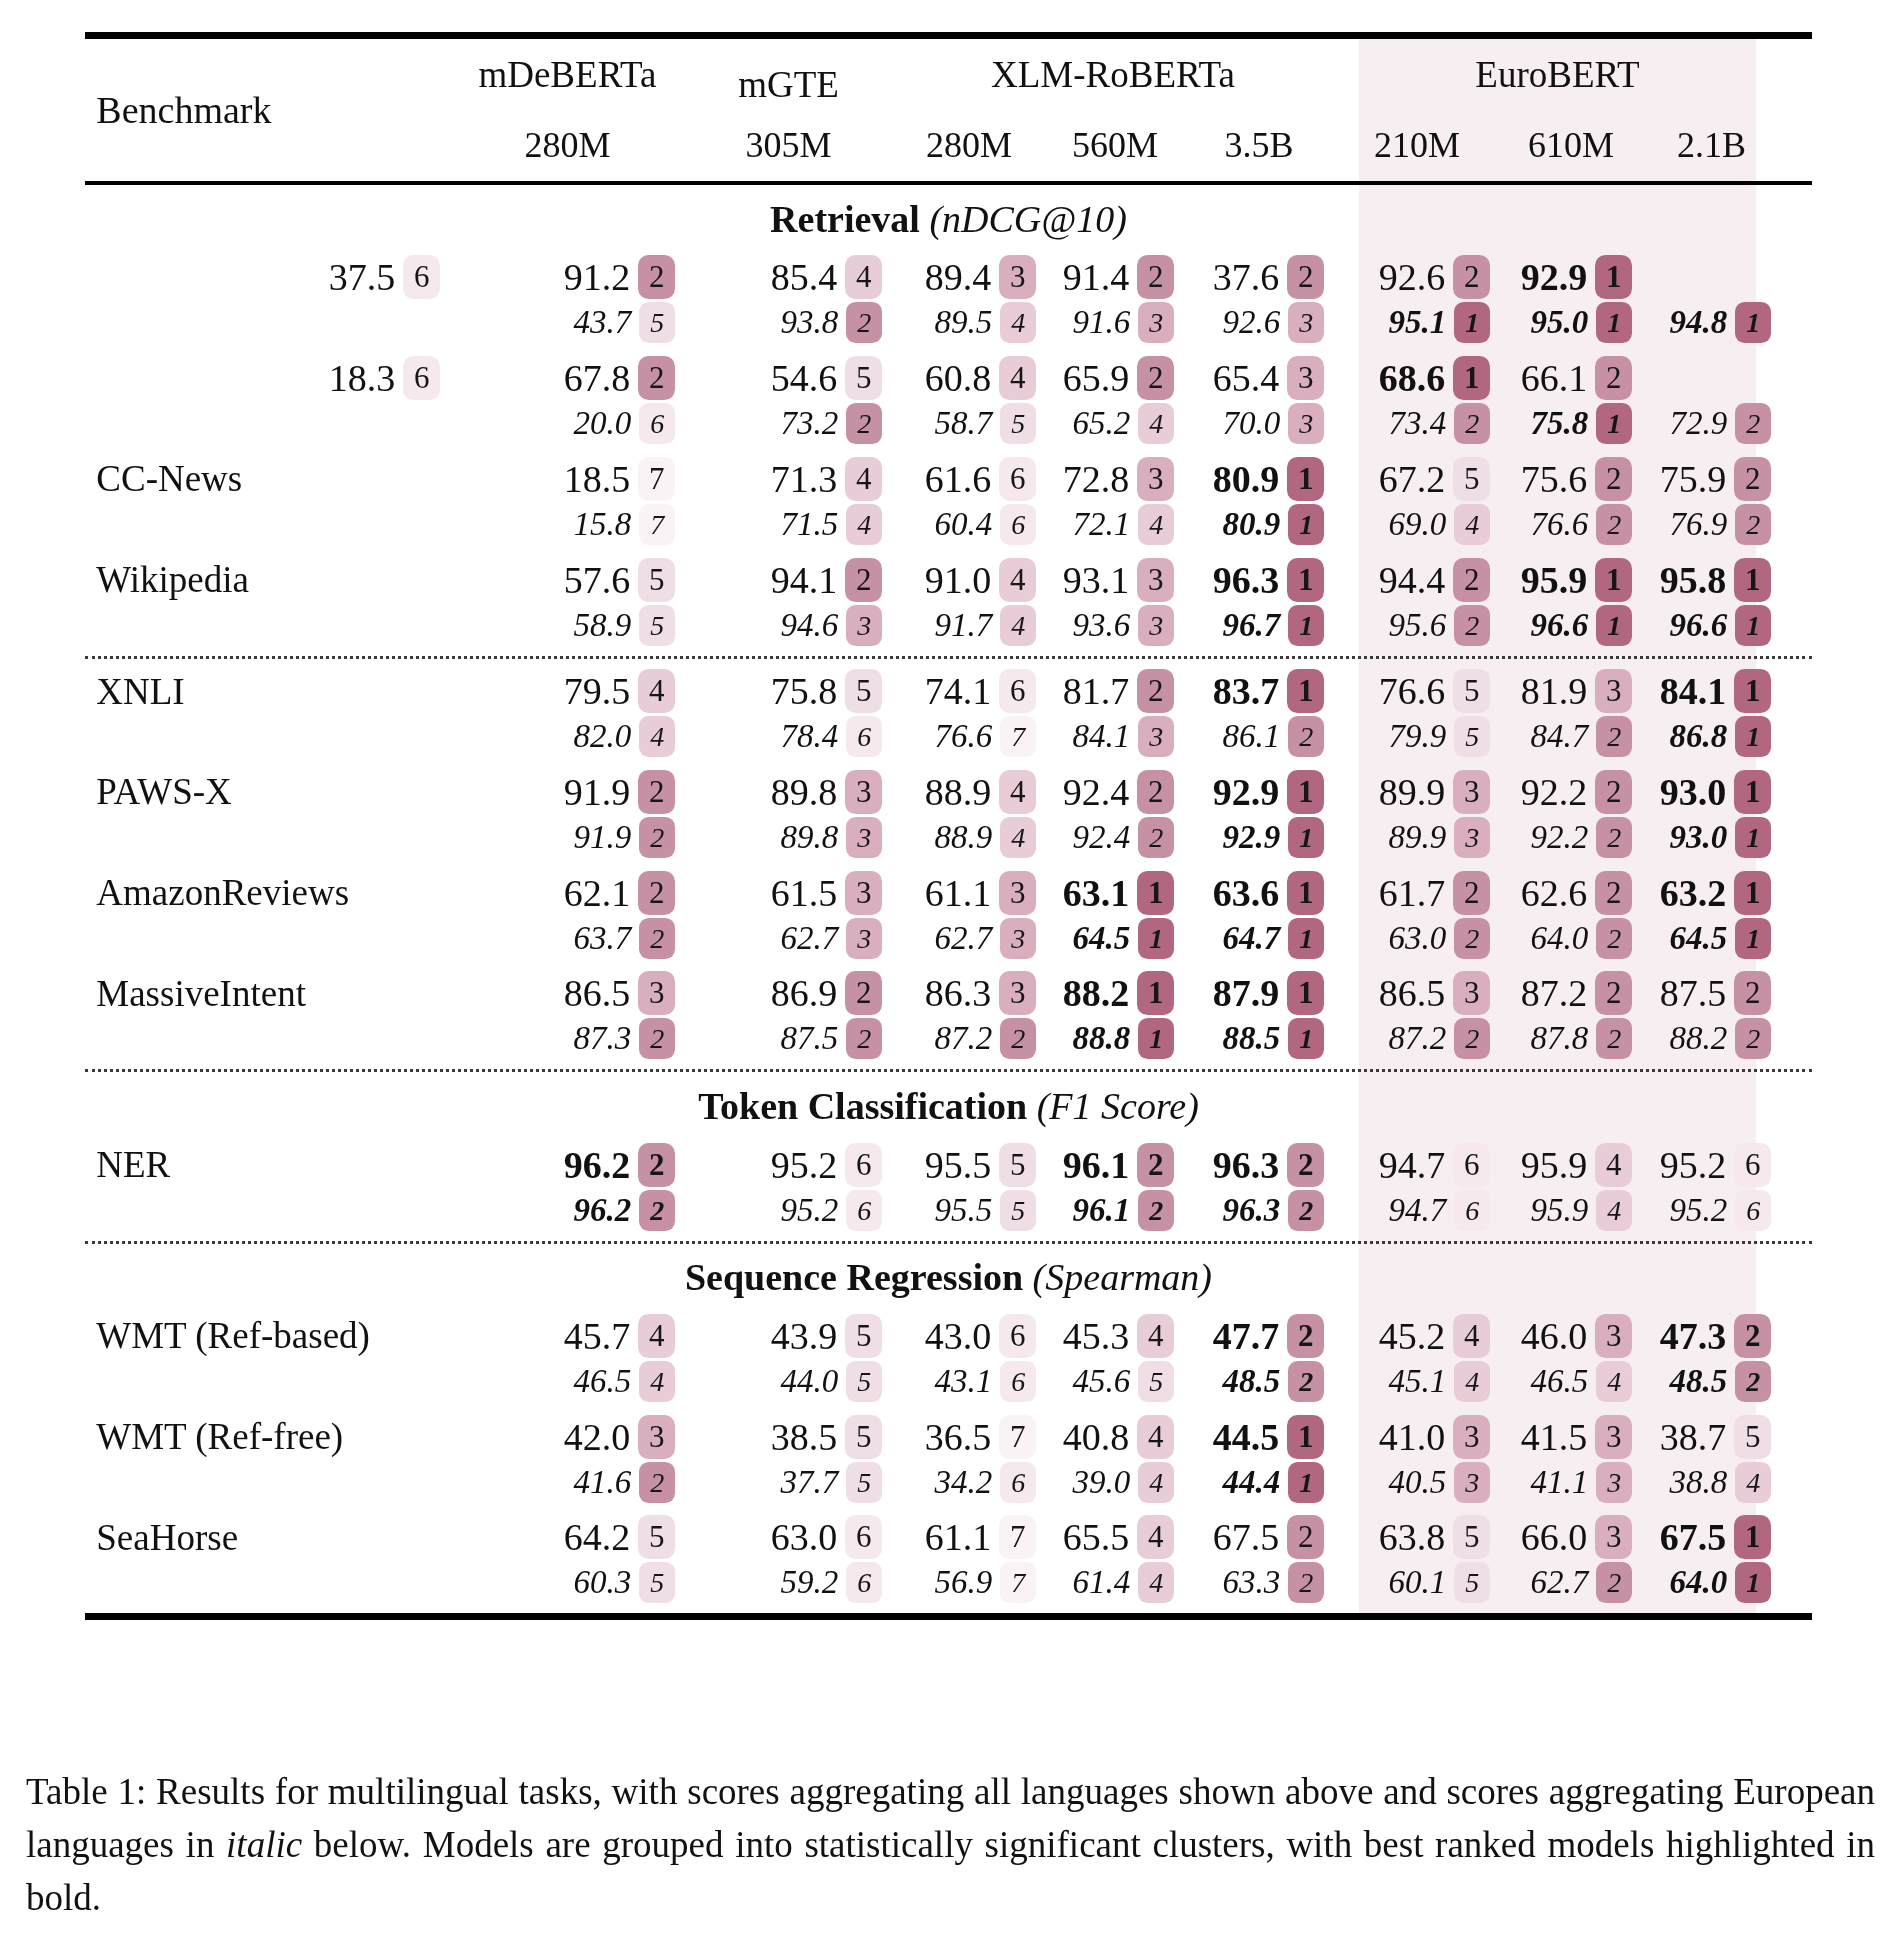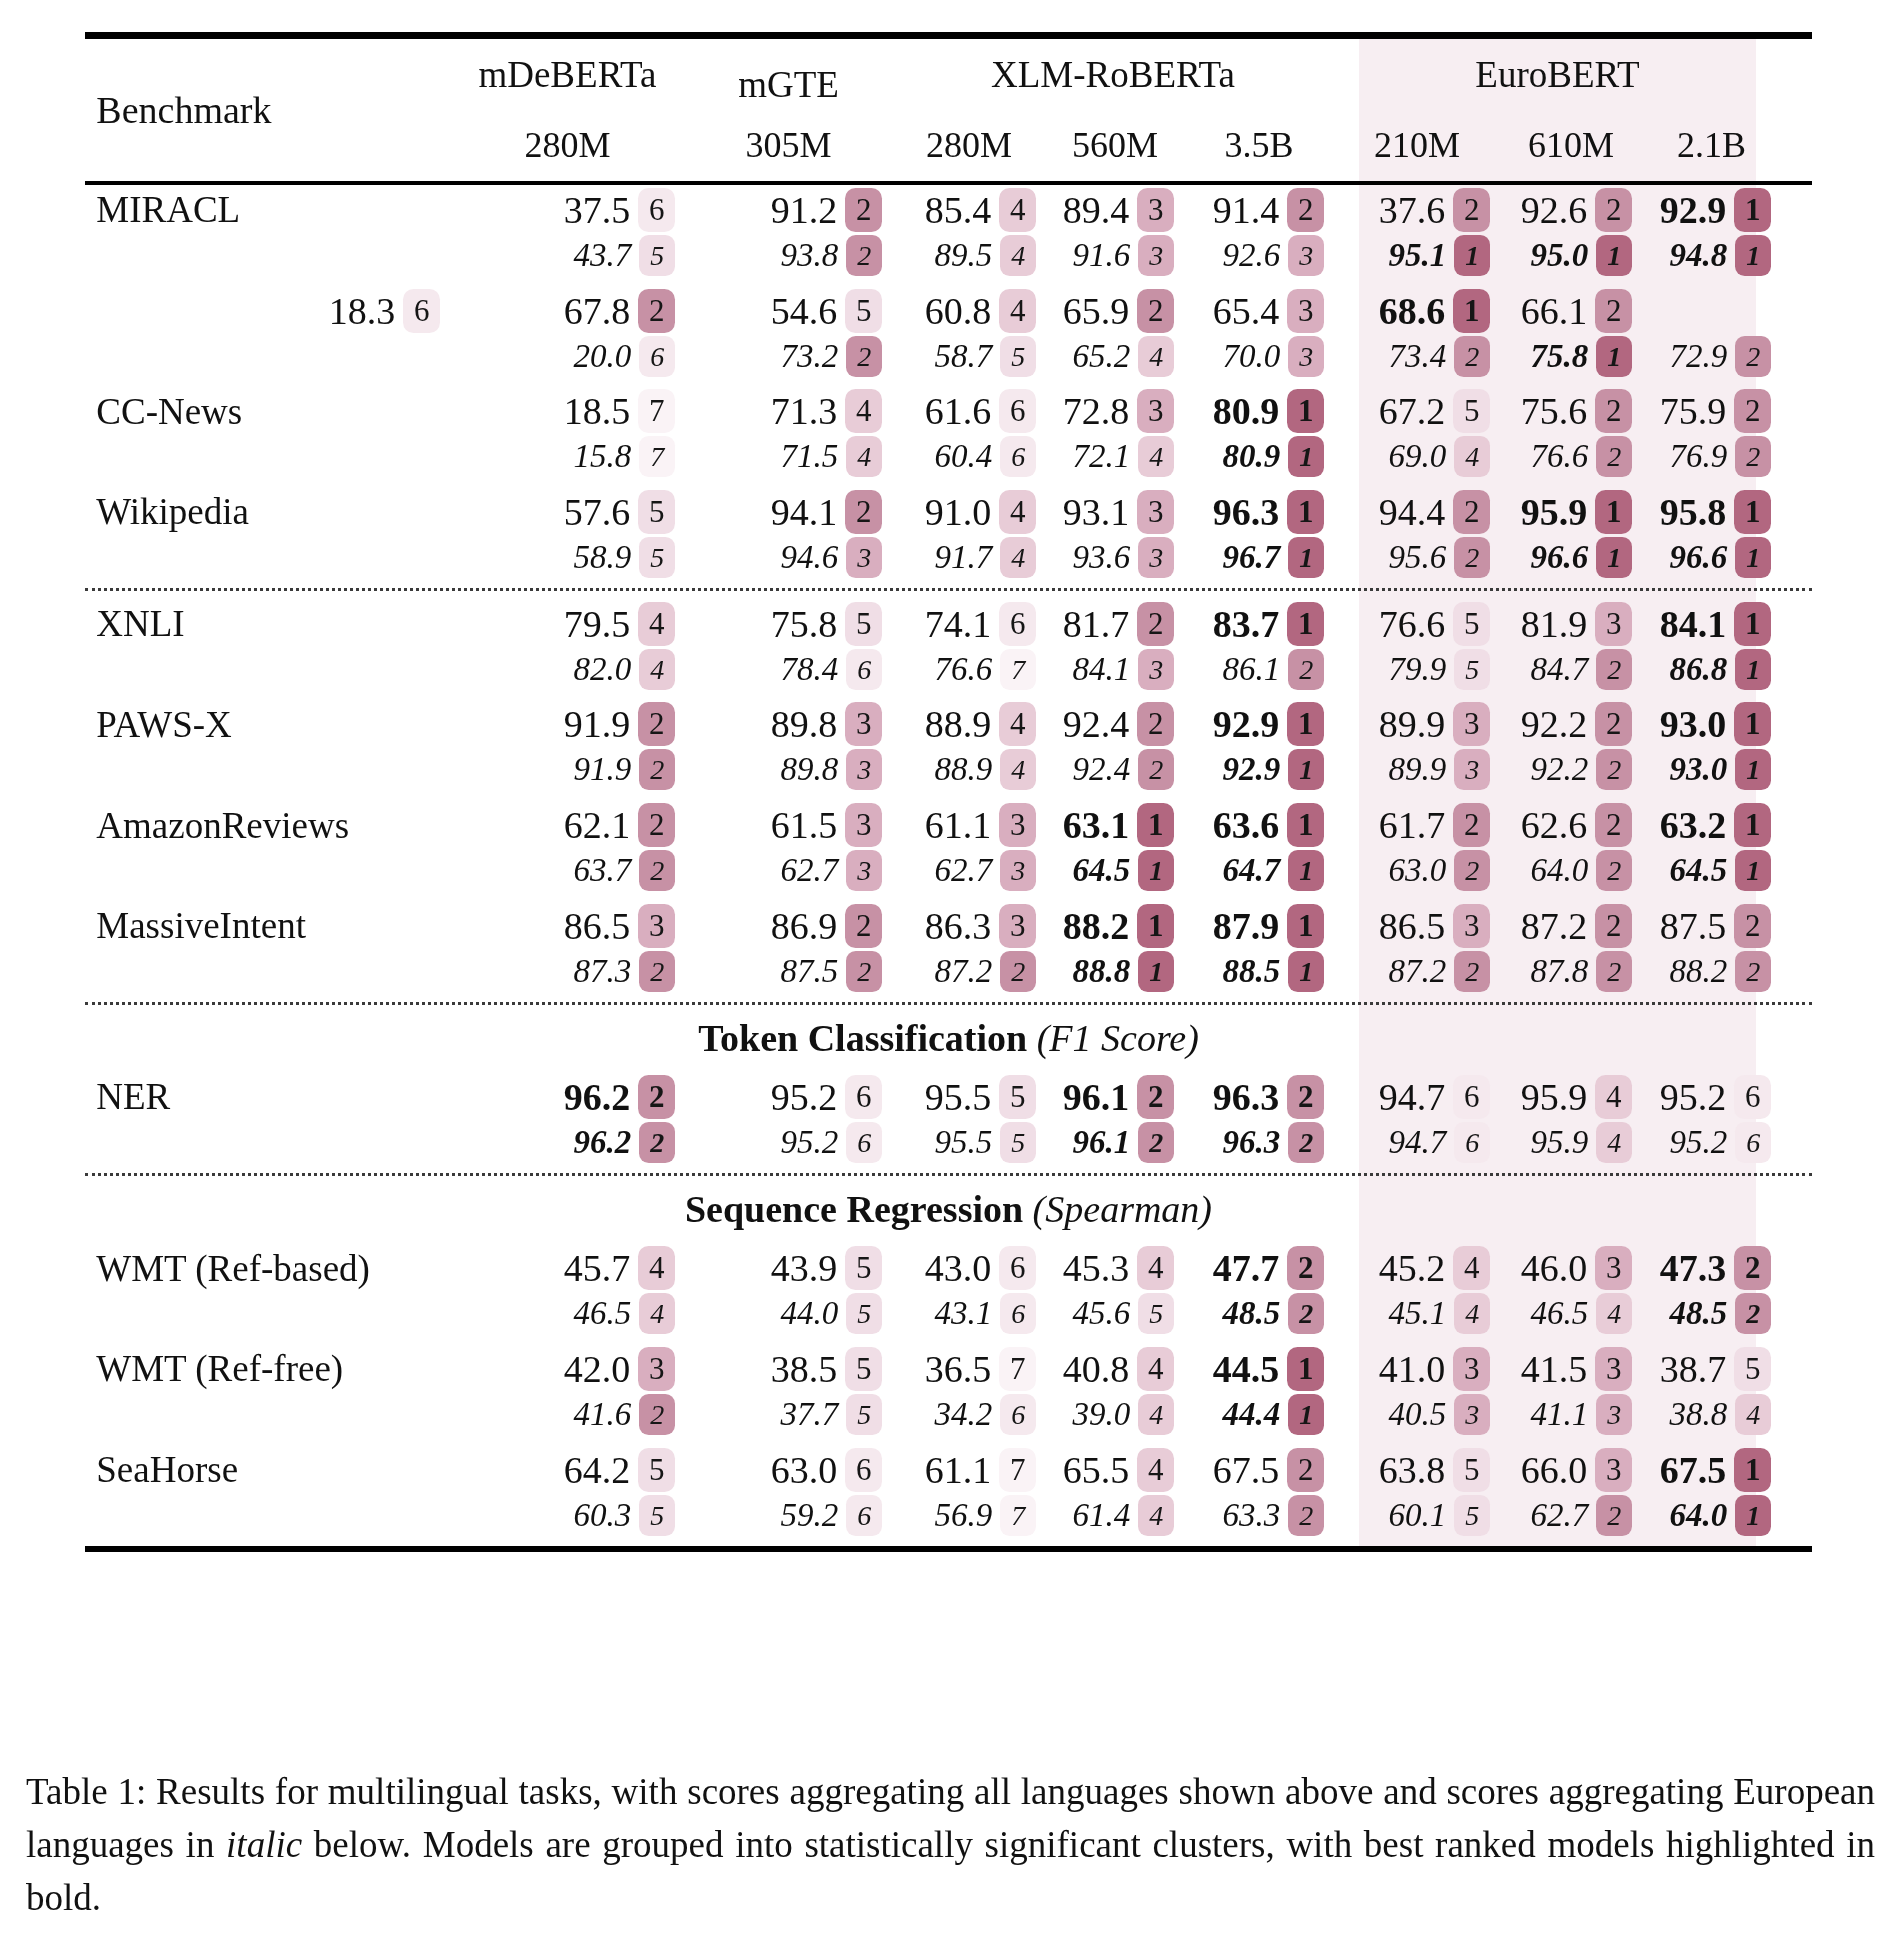--- a/index.html
+++ b/index.html
@@ -98,22 +98,22 @@
         <div class="gsize" style="grid-area: 2 / 3;">305M</div>
         <div class="gsize" style="grid-area: 2 / 4;">280M</div>
         <div class="gsize" style="grid-area: 2 / 5;">560M</div>
         <div class="gsize" style="grid-area: 2 / 6;">3.5B</div>
         <div class="gsize" style="grid-area: 2 / 7;">210M</div>
         <div class="gsize" style="grid-area: 2 / 8;">610M</div>
         <div class="gsize" style="grid-area: 2 / 9;">2.1B</div>
       </div>
     <div class="rule mid"></div>
     <div id="sections">
-        <div class="grid row-grid">
-          <div class="bench-name">MIRACL</div>
+        <div class="section-header"><span class="sec-title">Retrieval</span><span class="sec-metric"> (nDCG@10)</span></div>
+        <div class="grid row-grid">
           <div class="cell">
             <span class="val">37.5</span>
             <span class="badge" style="background: rgb(245, 233, 238);">6</span>
           </div>
           <div class="cell">
             <span class="val">91.2</span>
             <span class="badge" style="background: rgb(199, 145, 165);">2</span>
           </div>
           <div class="cell">
             <span class="val">85.4</span>

